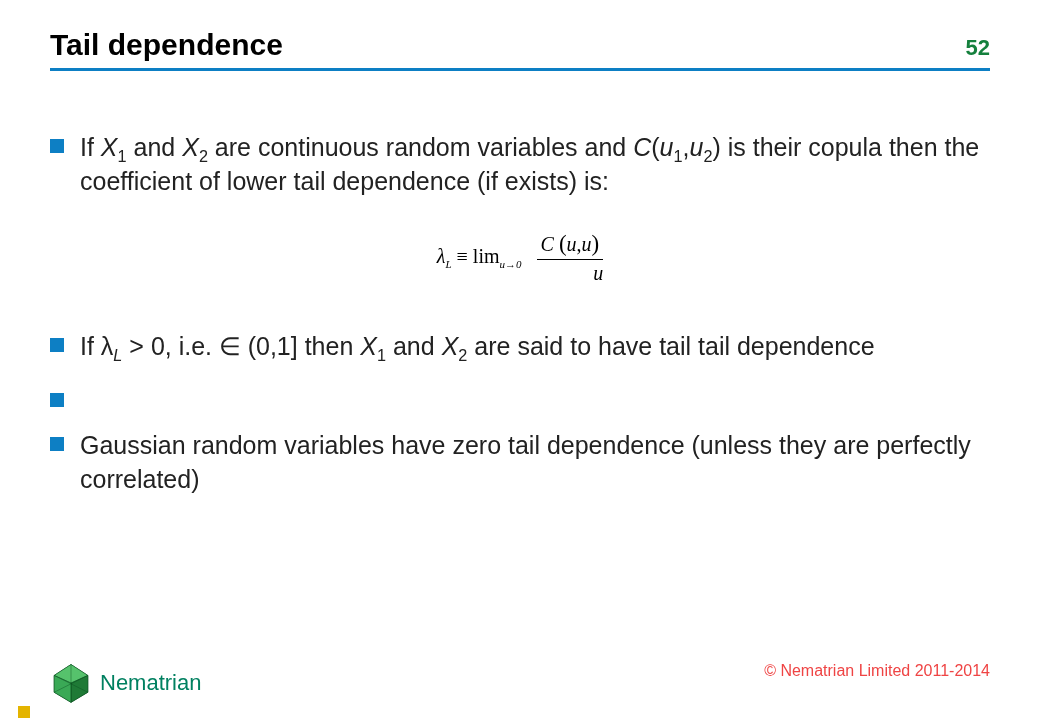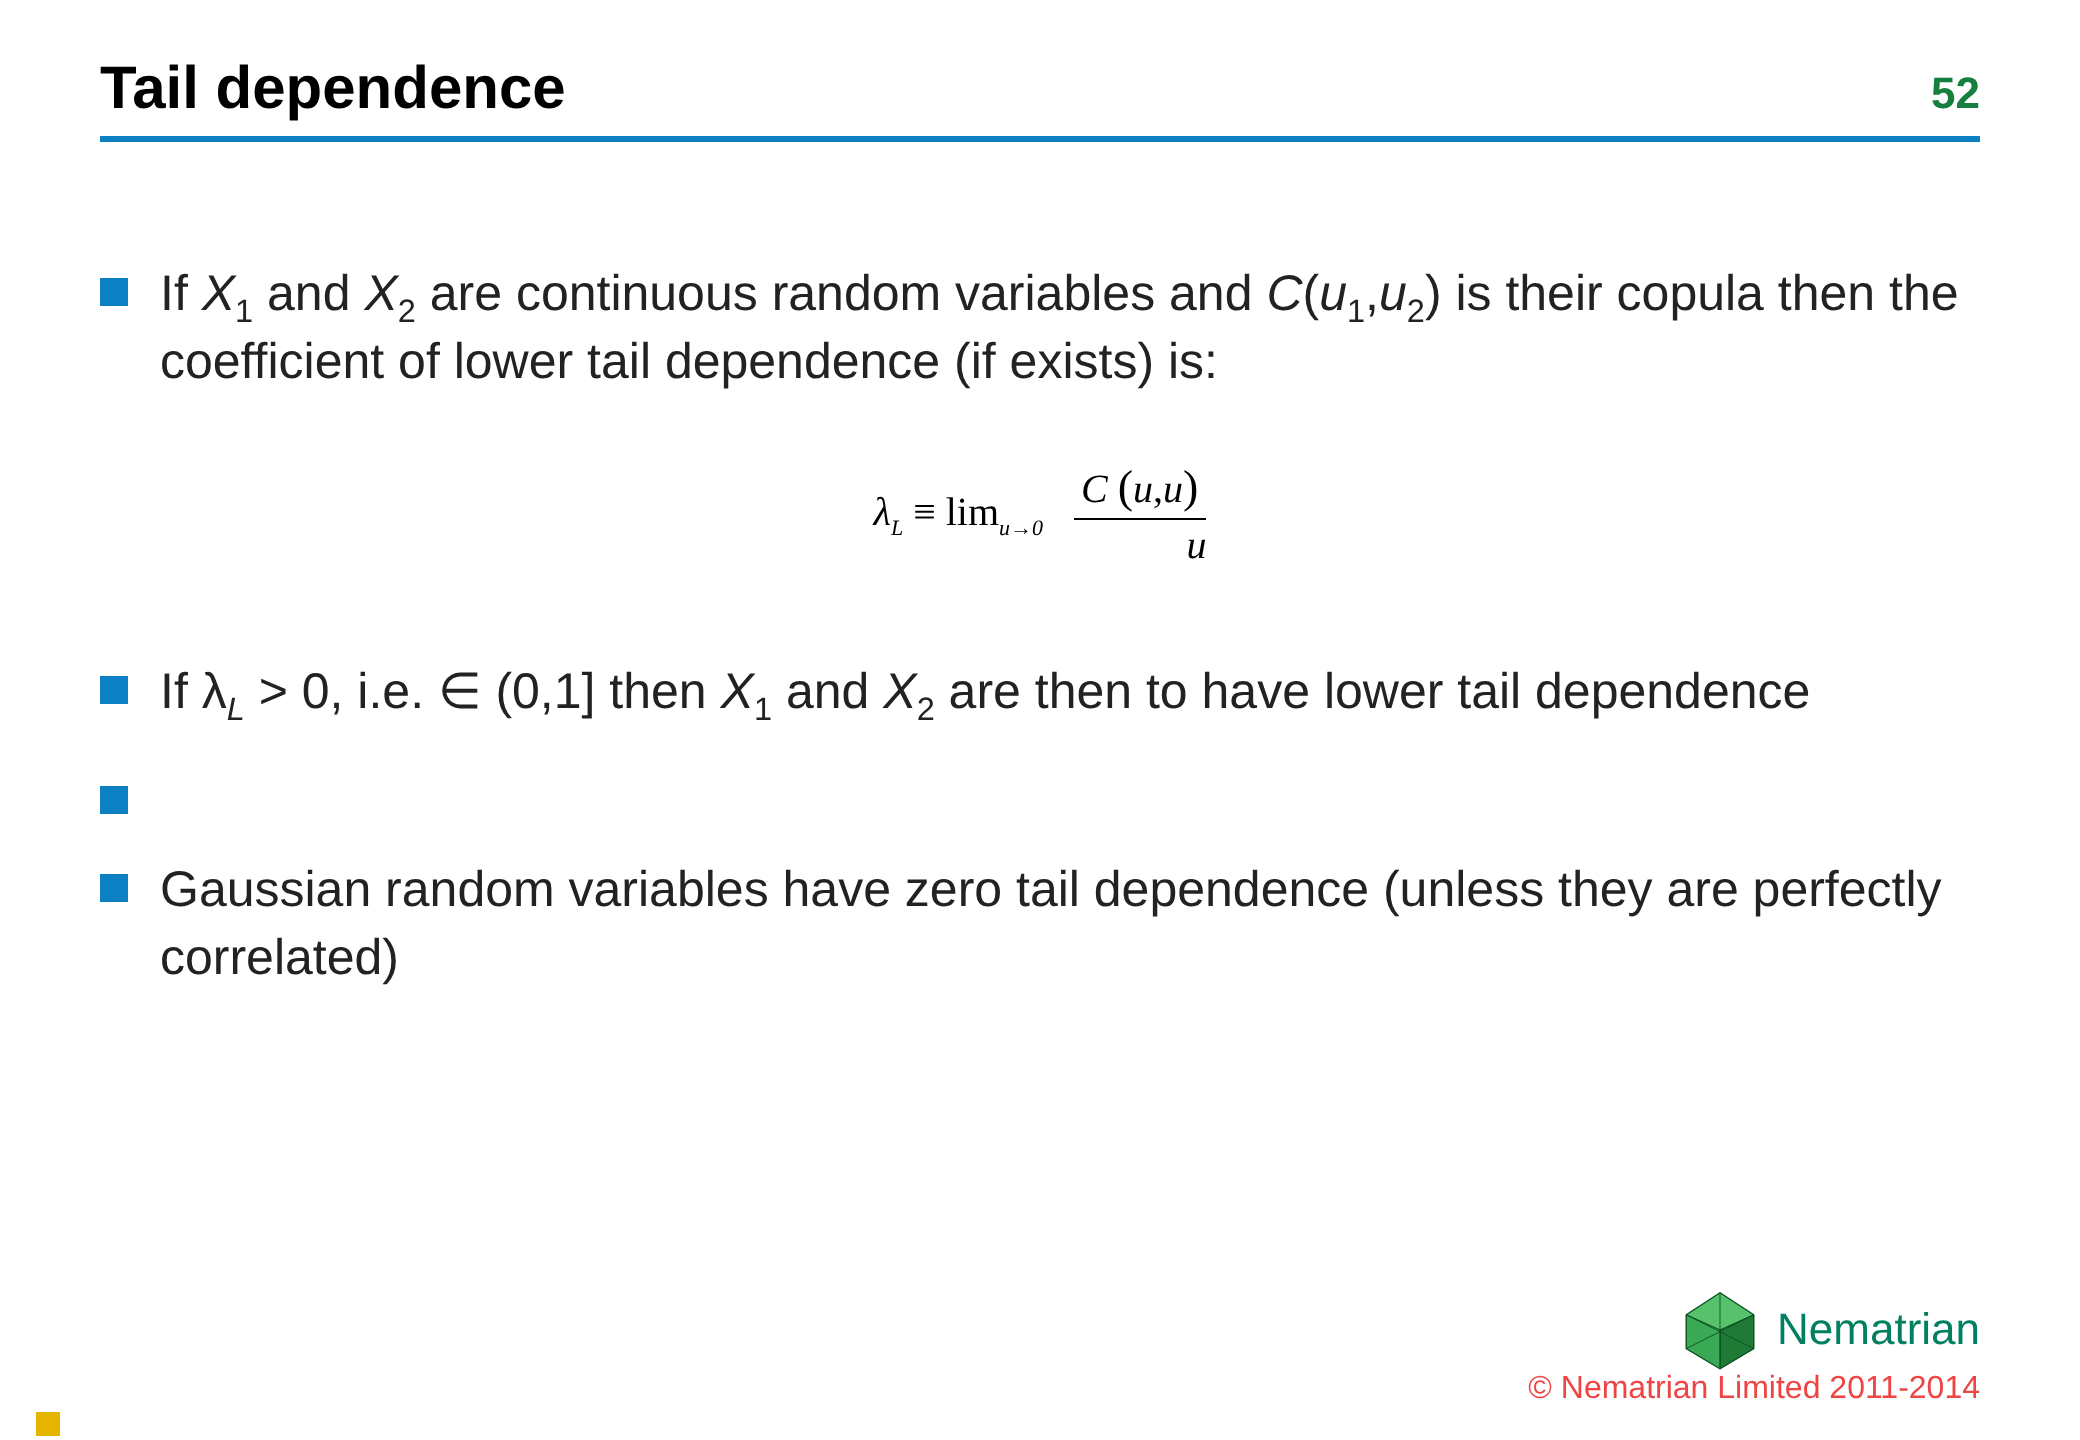--- a/index.html
+++ b/index.html
@@ -102,24 +102,23 @@
   .formula .frac .den {
     display: block;
     padding-top: 2px;
   }
   .footer {
     position: absolute;
     left: 0;
     right: 0;
     bottom: 16px;
     display: flex;
-    align-items: flex-end;
+    align-items: flex-start;
     justify-content: space-between;
     padding: 0 50px;
-    flex-direction: column;
   }
   .footer-left {
     display: flex;
     align-items: center;
     gap: 8px;
   }
   .brand {
     font-size: 22px;
     color: #008060;
     font-weight: 500;
@@ -165,21 +164,21 @@
           <span>C</span>
           <span class="sym" style="font-size:1.15em">(</span><span>u</span><span class="sym">,</span><span>u</span><span class="sym" style="font-size:1.15em">)</span>
         </span>
         <span class="den">u</span>
       </span>
     </div>
 
     <div class="bullet-row">
       <div class="bullet-box"></div>
       <div class="bullet-text">
-        <span>If </span><span>λ</span><span class="sub it">L</span><span> &gt; 0, i.e. ∈ (0,1] then </span><span class="it">X</span><span class="sub">1</span><span> and </span><span class="it">X</span><span class="sub">2</span><span> are then to have lower tail dependence</span>
+        <span>If </span><span>λ</span><span class="sub it">L</span><span> &gt; 0, i.e. ∈ (0,1] then </span><span class="it">X</span><span class="sub">1</span><span> and </span><span class="it">X</span><span class="sub">2</span><span> are said to have tail tail dependence</span>
       </div>
     </div>
 
     <div class="bullet-row">
       <div class="bullet-box"></div>
     </div>
 
     <div class="bullet-row">
       <div class="bullet-box"></div>
       <div class="bullet-text">Gaussian random variables have zero tail dependence (unless they are perfectly correlated)</div>

